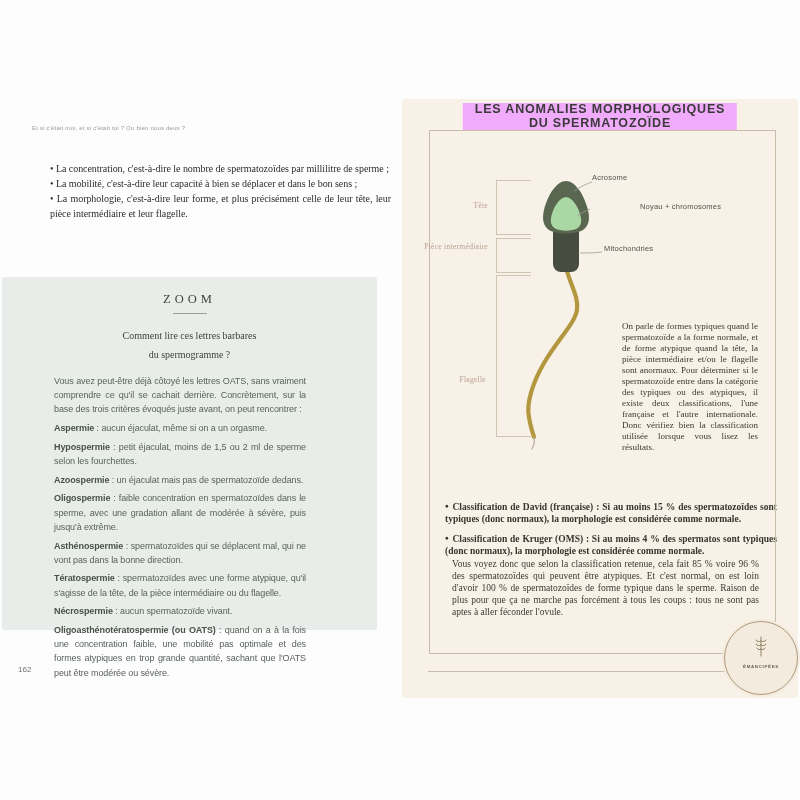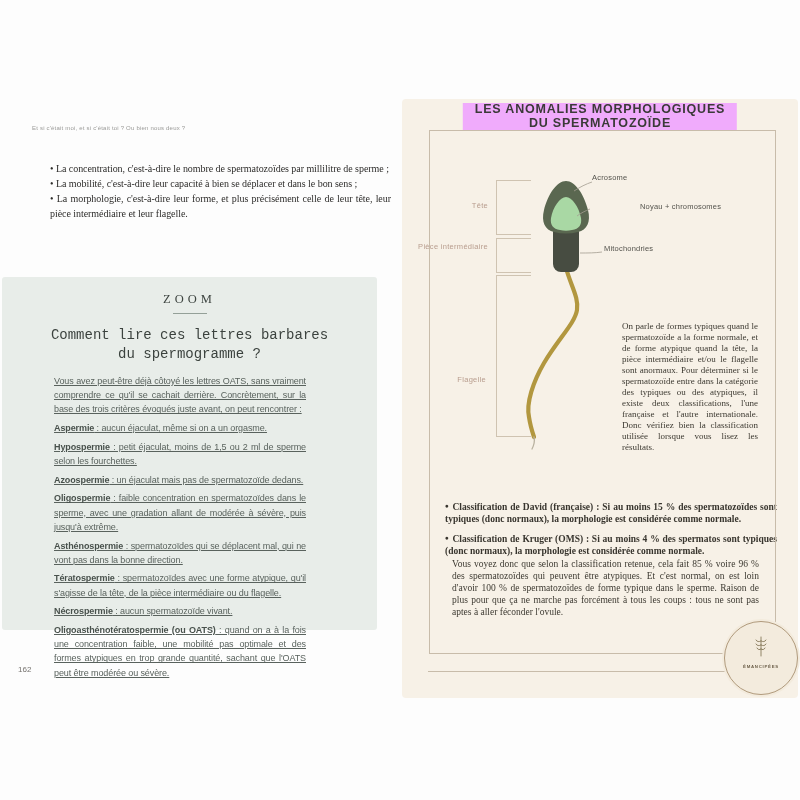--- a/index.html
+++ b/index.html
@@ -12,41 +12,41 @@
     font-size:6px;color:#9a9a98;letter-spacing:.2px;}
   .intro{left:50px;top:161px;width:341px;font-size:10px;line-height:15px;color:#2e2d2b;
     text-align:justify;letter-spacing:-.05px;}
   .intro p{margin:0;}
   .pagenum{left:18px;top:665px;font-family:"Liberation Sans",sans-serif;font-size:8px;color:#75726e;}
 
   .zoombox{left:2px;top:277px;width:375px;height:353px;background:#e8ede9;border-radius:3px;}
   .zoombox .zlabel{margin:15px 0 0 0;text-align:center;font-size:12.5px;letter-spacing:4px;
     color:#3e4541;}
   .zoombox .zdivider{width:34px;height:1px;background:#94a098;margin:6px auto 12px auto;}
-  .zoombox .ztitle{margin:0;text-align:center;font-family:Liberation Mono, monospace;
-    font-size:14px;line-height:19px;color:#3b423e;font-weight:500;}
+  .zoombox .ztitle{margin:0;text-align:center;font-family:Liberation Serif, serif;
+    font-size:10px;line-height:19px;color:#3b423e;font-weight:500;}
   .zoombox .zbody{margin:10px 71px 0 52px;font-family:"Liberation Sans",sans-serif;
-    font-size:9px;line-height:14.2px;color:#59625d;text-align:justify;letter-spacing:-.1px;text-decoration:underline;}
+    font-size:9px;line-height:14.2px;color:#59625d;text-align:justify;letter-spacing:-.1px;}
   .zoombox .zbody p{margin:0 0 4.5px 0;}
   .zoombox .zbody b{color:#48514c;font-weight:bold;}
 
   
   .card{left:402px;top:99px;width:396px;height:599px;background:#f7f1e7;border-radius:4px;}
   .frame{left:27px;top:31px;width:345px;height:522px;border:1px solid #c8bcaa;z-index:1;}
   .card-title{left:50%;top:4px;transform:translateX(-50%);z-index:2;background:#f0abfc;
     padding:0 12px;text-align:center;font-family:"Liberation Sans",sans-serif;font-weight:bold;
     font-size:12.5px;line-height:13.5px;letter-spacing:.8px;color:#3b3a38;white-space:nowrap;}
 
   
   .bracket{left:94px;width:34px;border-left:1px solid #cfc3b1;border-top:1px solid #cfc3b1;
     border-bottom:1px solid #cfc3b1;z-index:2;}
   .bk-tete{top:81px;height:53px;}
   .bk-piece{top:139px;height:33px;}
   .bk-flag{top:176px;height:160px;}
-  .part-label{font-family:Liberation Sans, sans-serif;font-size:7.5px;line-height:9px;
+  .part-label{font-family:Liberation Serif, serif;font-size:7.5px;line-height:9px;
     color:#b89d8e;text-align:right;letter-spacing:.3px;z-index:2;}
   .lbl-tete{left:30px;top:102px;width:56px;}
   .lbl-piece{left:14px;top:143px;width:72px;}
   .lbl-flag{left:26px;top:248px;width:58px;margin-top:28px;}
   .callout{font-family:"Liberation Sans",sans-serif;font-size:7.5px;color:#54534d;
     letter-spacing:.2px;z-index:2;}
   .co-acro{left:190px;top:74px;}
   .co-noyau{left:190px;top:103px;padding-left:48px;}
   .co-mito{left:202px;top:145px;}
   .sperm-svg{left:58px;top:61px;z-index:1;}

